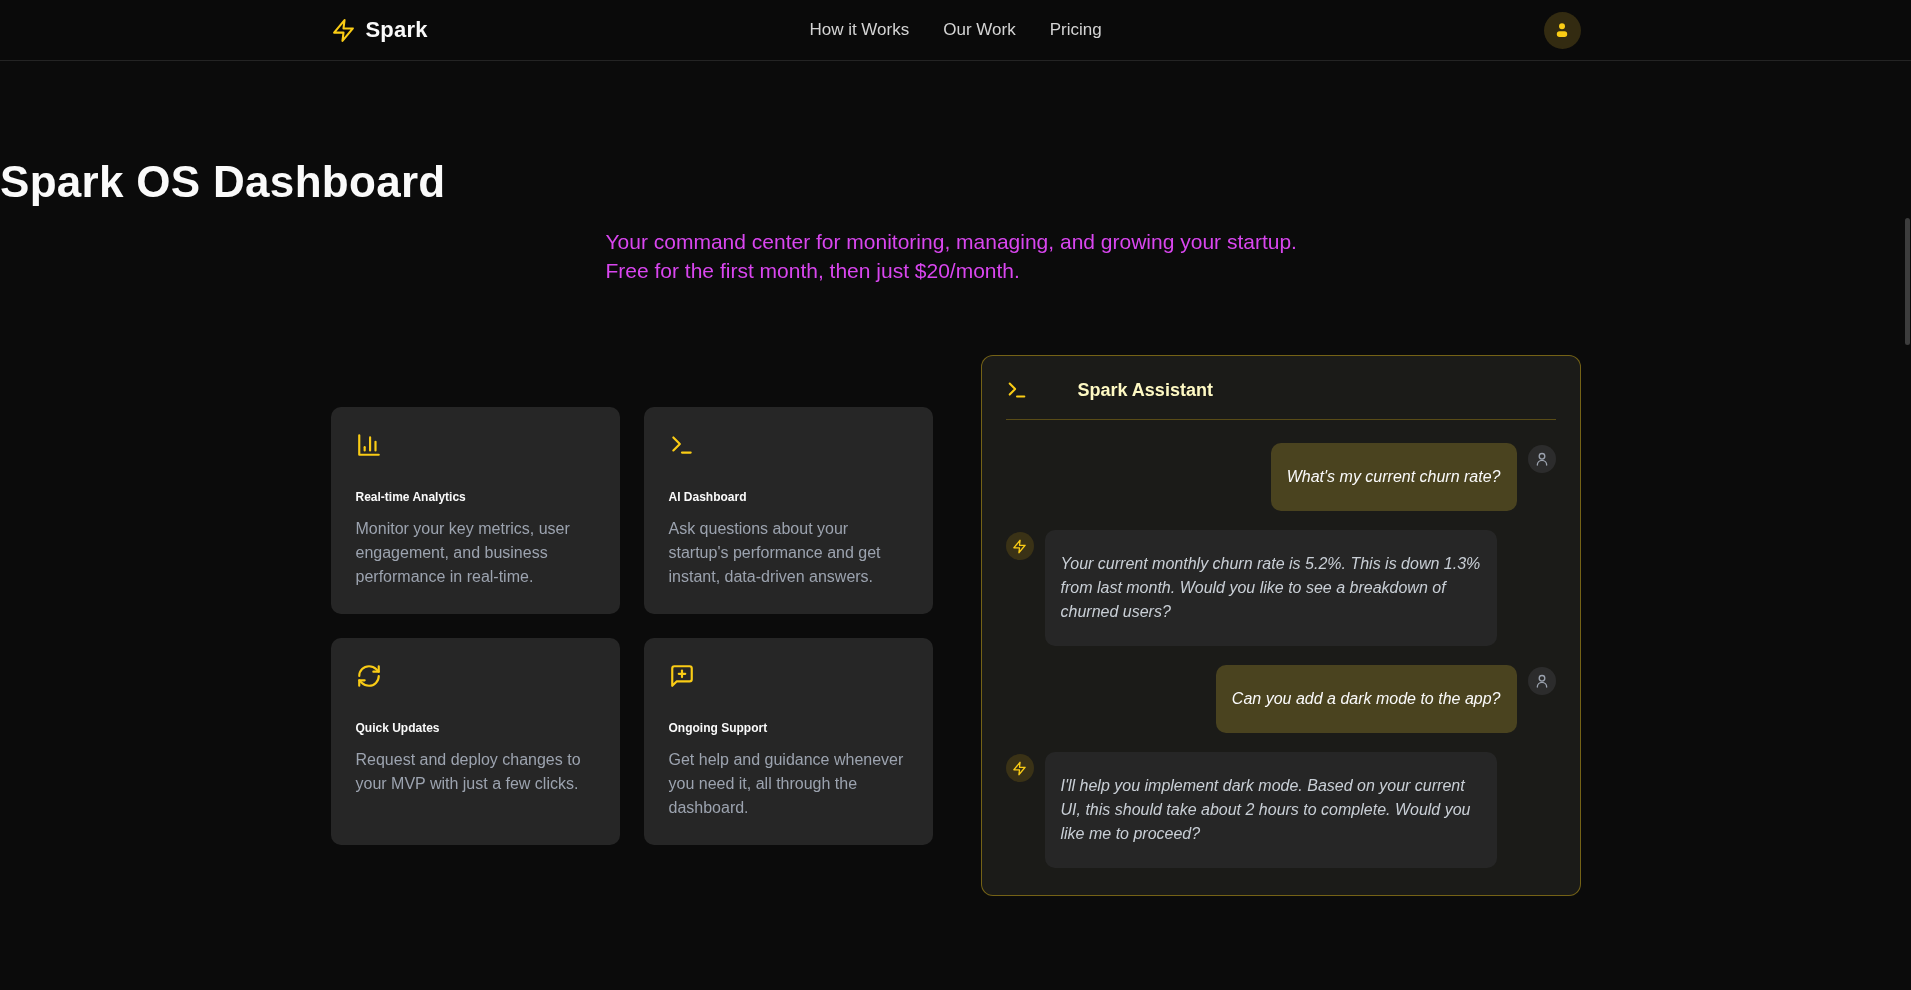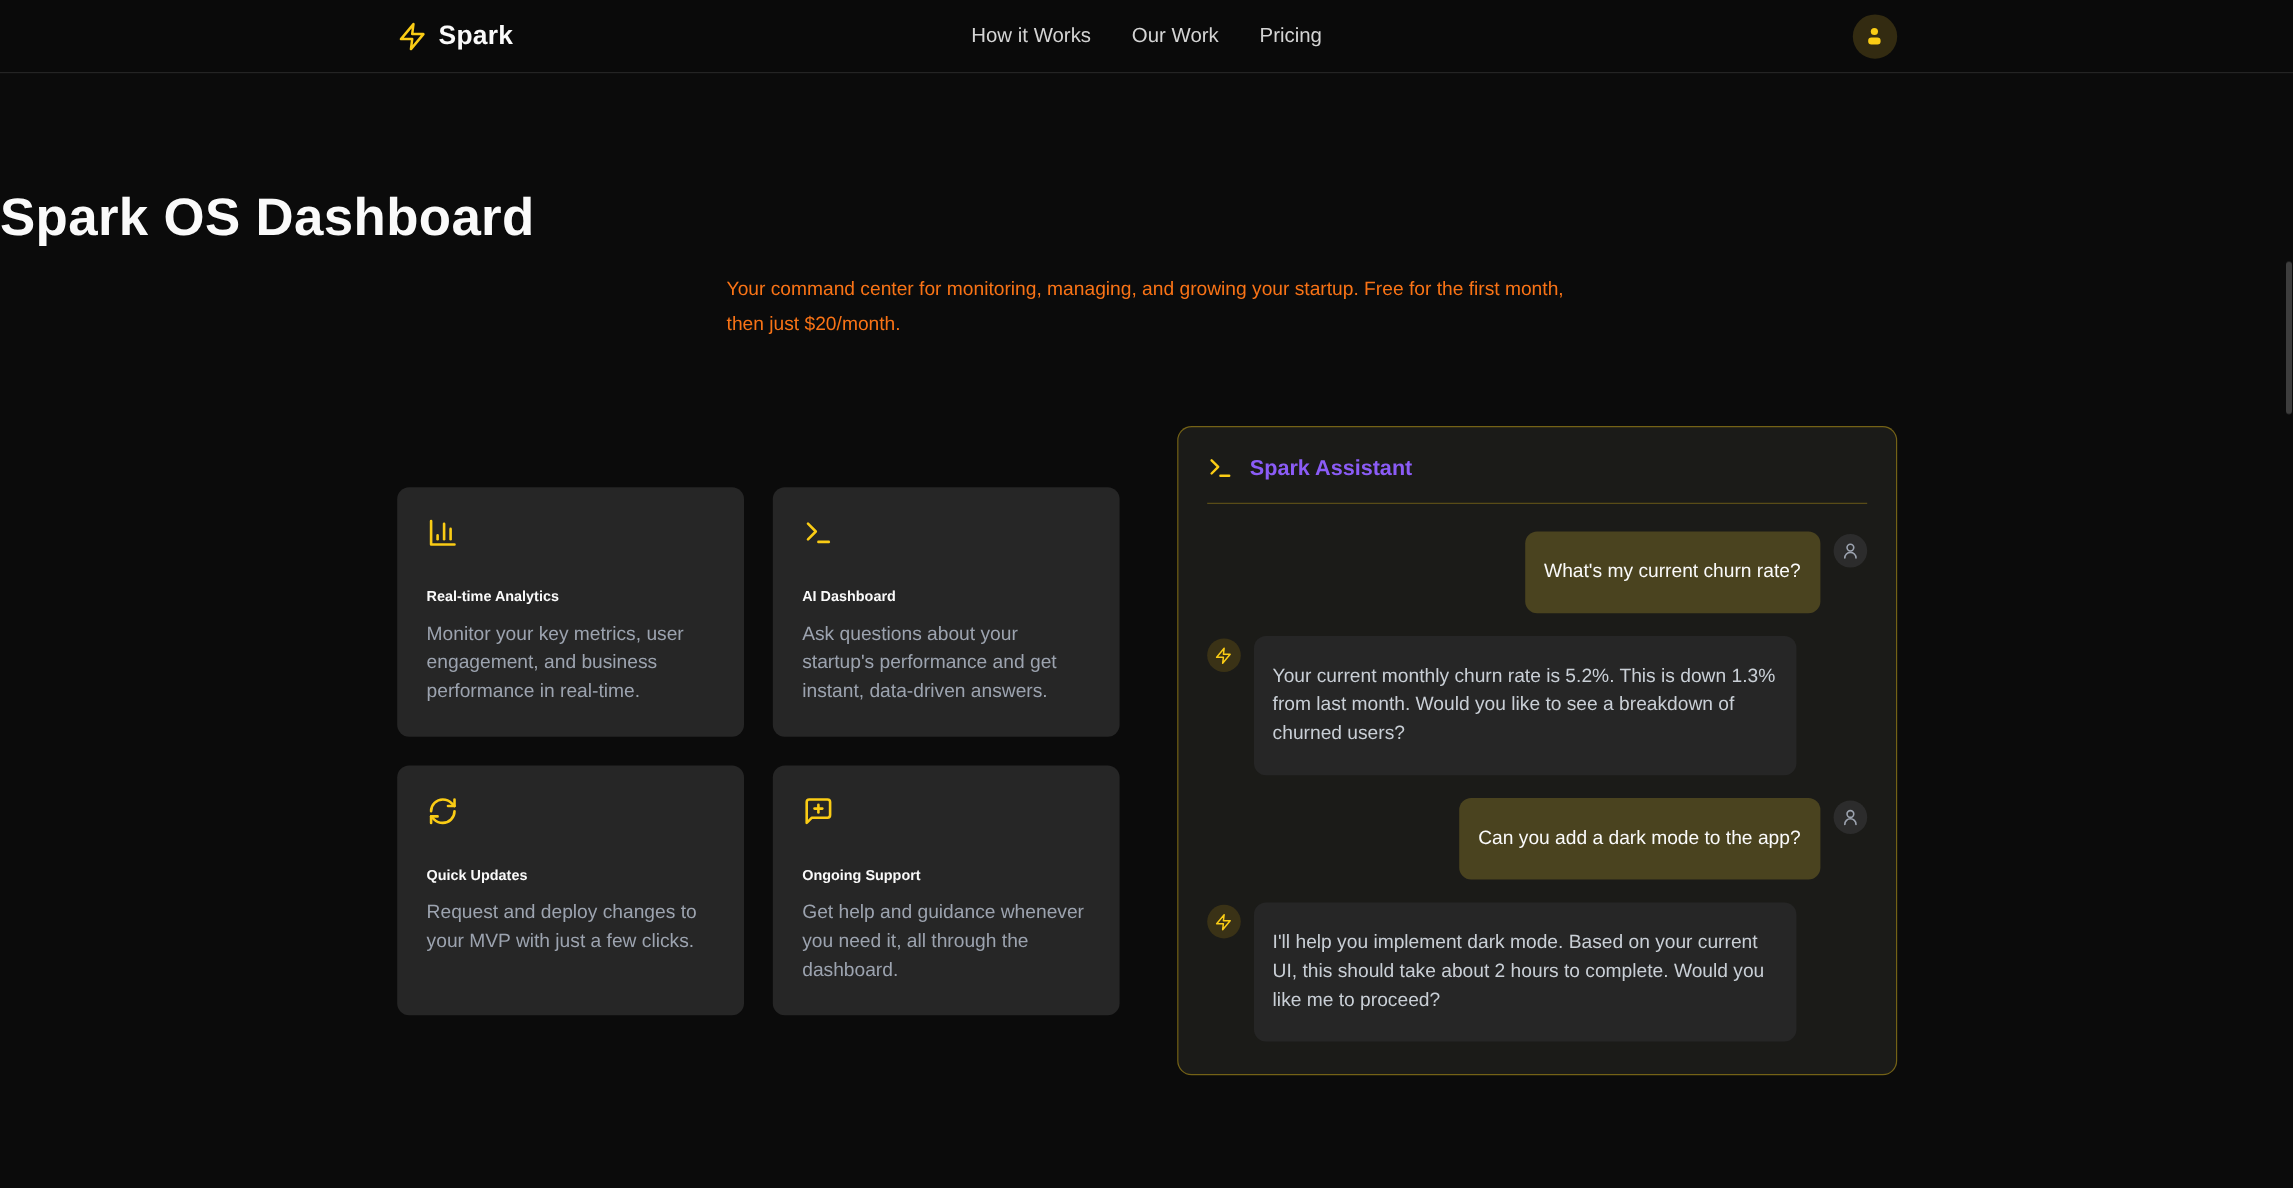--- a/index.html
+++ b/index.html
@@ -42,22 +42,22 @@
     display: flex; align-items: center; justify-content: center;
     color: #facc15;
   }
 
   
   .hero { padding-top: 96px; text-align: left; }
   .hero h1 { font-size: 44px; font-weight: bold; letter-spacing: .3px; color: #fafafa; }
   .hero-sub {
     margin: 20px auto 0;
     max-width: 700px;
-    font-size: 16px; line-height: 29px;
-    color: #f97316;
+    font-size: 21px; line-height: 29px;
+    color: #d946ef;
   }
 
   
   .main-row {
     width: 1250px;
     margin: 70px auto 0;
     display: flex;
     align-items: center;
     gap: 48px;
   }
@@ -84,21 +84,21 @@
     width: 600px;
     flex: none;
     background: #1b1b18;
     border: 1px solid rgba(250, 204, 21, 0.40);
     border-radius: 12px;
   }
   .panel-header {
     display: flex; align-items: center; gap: 14px;
     padding: 23px 24px 18px;
   }
-  .panel-title { font-size: 18px; font-weight: bold; color: #8b5cf6; }
+  .panel-title { font-size: 18px; font-weight: bold; color: #fef9c3; margin-left: 36px; }
   .panel-divider { border-bottom: 1px solid rgba(250, 204, 21, 0.28); margin: 0 24px; }
   .messages {
     padding: 23px 24px 27px;
     display: flex; flex-direction: column; gap: 19px;
   }
   .msg-row { display: flex; gap: 11px; align-items: flex-start; }
   .msg-row.user { justify-content: flex-end; }
   .chip {
     width: 28px; height: 28px; border-radius: 50%;
     flex: none;
@@ -106,20 +106,21 @@
     margin-top: 2px;
   }
   .chip.assistant-chip { background: #3a3216; color: #facc15; }
   .chip.user-chip { background: #2c2c2c; color: #9ca3af; }
   .bubble {
     border-radius: 10px;
     padding: 22px 16px;
     font-size: 16px;
     line-height: 24px;
     max-width: 452px;
+    font-style: italic;
   }
   .bubble.assistant-bubble { background: #262626; color: #c9cfd6; }
   .bubble.user-bubble { background: #4a431f; color: #fafafa; }
 
   
   .scrollbar-thumb {
     position: fixed;
     right: 1px; top: 218px;
     width: 5px; height: 127px;
     border-radius: 3px;

